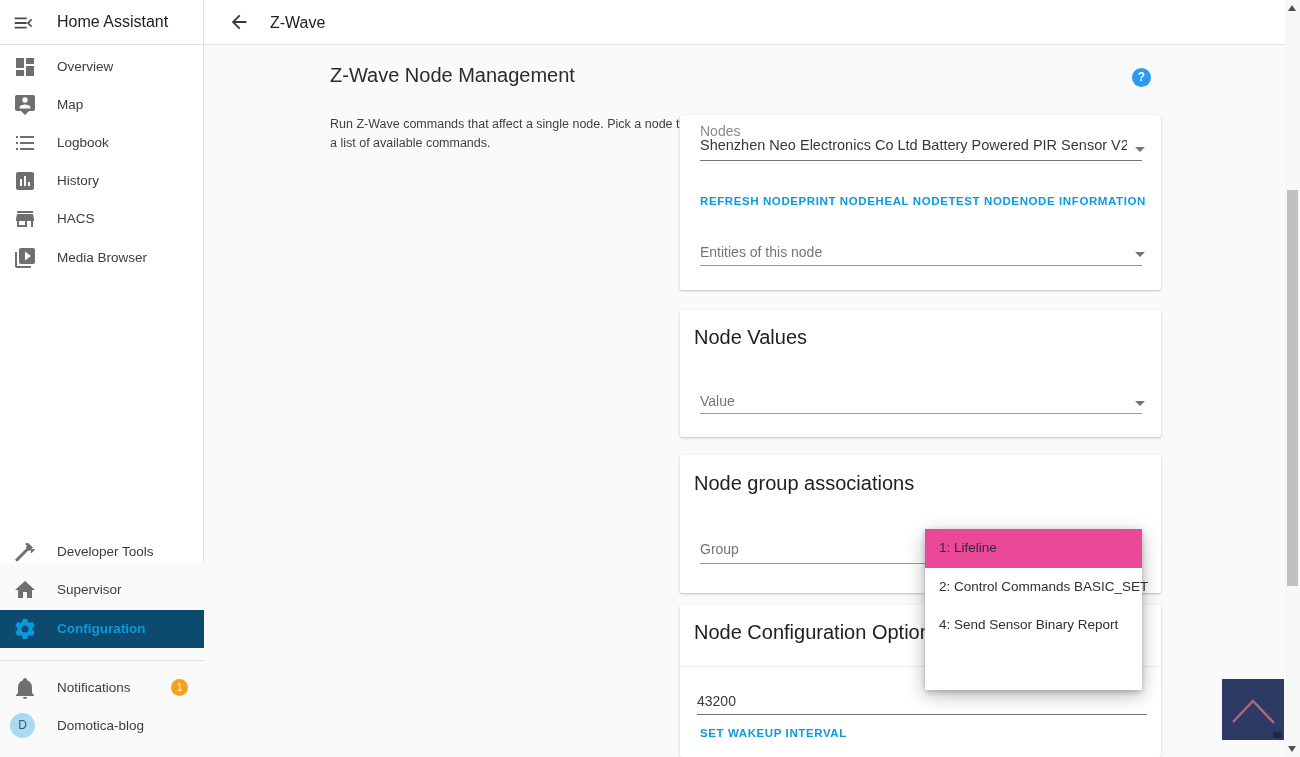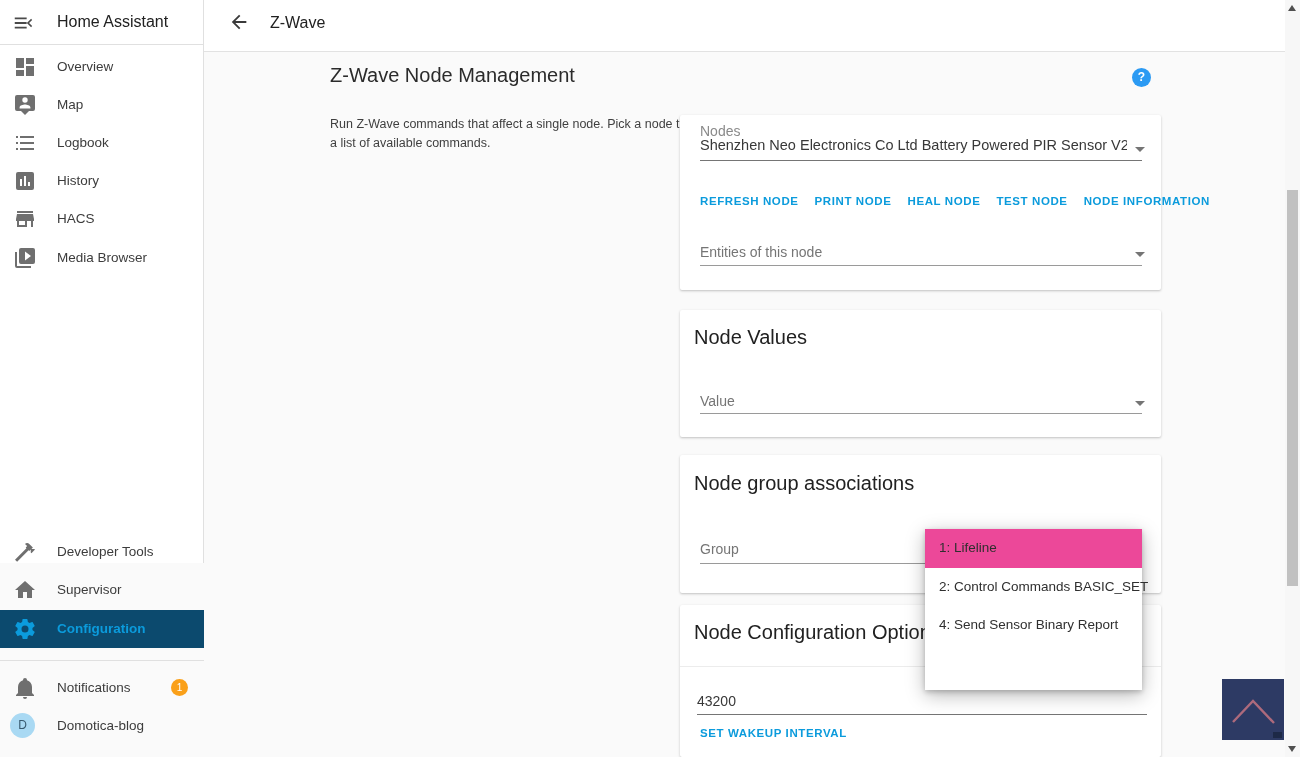--- a/index.html
+++ b/index.html
@@ -17,40 +17,40 @@
   .nav-item.active .nlabel { color:#0b9bdc; font-weight:bold; }
   .sidebar-divider { position:absolute; left:0; width:204px; height:1px; background:#e0e0e0; }
   #notif-badge { position:absolute; left:171px; top:679px; width:17px; height:17px; border-radius:50%; background:#faa019; color:#fff; font-size:10px; text-align:center; line-height:17px; }
   #avatar { position:absolute; left:10px; top:713px; width:25px; height:25px; border-radius:50%; background:#a9d9f3; color:#37596e; font-size:12px; text-align:center; line-height:25px; }
   #profile-label { position:absolute; left:57px; top:718px; font-size:13.5px; color:#3c3c3c; }
   #notif-label { position:absolute; left:57px; top:680px; font-size:13.5px; color:#3c3c3c; }
   #notif-icon { position:absolute; left:13px; top:676px; width:24px; height:24px; fill:#6f6f6f; }
   #menu-toggle { position:absolute; left:12px; top:12px; width:22px; height:22px; fill:#4a4a4a; cursor:pointer; }
 
   
-  #topbar { position:absolute; left:204px; top:0; width:1081px; height:52px; background:#fff; border-bottom:1px solid #e2e2e2; z-index:4; }
+  #topbar { position:absolute; left:204px; top:0; width:1081px; height:45px; background:#fff; border-bottom:1px solid #e2e2e2; z-index:4; }
   #back-btn { position:absolute; left:24px; top:11px; width:22px; height:22px; fill:#3a3a3a; cursor:pointer; }
   #topbar-title { position:absolute; left:66px; top:14px; font-size:16px; color:#212121; }
 
   
   #content { position:absolute; left:204px; top:45px; width:1081px; height:712px; background:#fafafa; }
   #page-title { position:absolute; left:126px; top:19px; font-size:20px; color:#2b2b2b; }
   #help-icon { position:absolute; left:928px; top:23px; width:19px; height:19px; border-radius:50%; background:#2b9af3; color:#fff; font-size:12px; font-weight:bold; text-align:center; line-height:19px; cursor:pointer; }
   #intro { position:absolute; left:126px; top:70px; width:385px; font-size:12.5px; line-height:19px; color:#3f3f3f; }
 
   .card { position:absolute; left:476px; width:481px; background:#fff; border-radius:2px; box-shadow:0 1px 3px rgba(0,0,0,0.14), 0 1px 2px rgba(0,0,0,0.1); }
   .card-title { position:absolute; left:14px; font-size:20px; color:#212121; }
   .sel-label { position:absolute; left:20px; font-size:14px; color:#8a8a8a; }
   .sel-value { position:absolute; left:20px; right:34px; font-size:14.5px; color:#383838; white-space:nowrap; overflow:hidden; }
   .sel-placeholder { position:absolute; left:20px; font-size:14px; color:#757575; }
   .underline { position:absolute; left:20px; right:19px; height:1px; background:#9a9a9a; }
   .underline.dark { background:#757575; }
   .dd-arrow { position:absolute; right:16px; width:0; height:0; border-left:5px solid transparent; border-right:5px solid transparent; border-top:5px solid #757575; cursor:pointer; }
   .text-btn { font-size:11.5px; font-weight:bold; letter-spacing:0.6px; color:#0b9bdc; cursor:pointer; white-space:nowrap; }
-  #node-buttons { position:absolute; left:20px; top:80px; display:flex; gap:16px; }
+  #node-buttons { position:absolute; left:20px; top:80px; display:flex; gap:0; }
 
   
   #group-menu { position:absolute; left:721px; top:484px; width:217px; height:161px; background:#fff; box-shadow:0 5px 18px rgba(0,0,0,0.28), 0 2px 5px rgba(0,0,0,0.2); z-index:9; }
   .menu-item { height:38.5px; line-height:38.5px; padding-left:14px; font-size:13.5px; color:#2f2f2f; white-space:nowrap; cursor:pointer; }
   .menu-item.selected { background:#ec4899; }
 
   #card-divider { position:absolute; left:0; top:61px; width:481px; height:1px; background:#ececec; }
   #config-input { position:absolute; left:17px; top:88px; font-size:14px; color:#383838; border:none; outline:none; width:430px; background:transparent; font-family:"Liberation Sans",sans-serif; }
   #config-underline { position:absolute; left:17px; right:14px; top:109px; height:1px; background:#757575; }
   #config-btn { position:absolute; left:20px; top:122px; }

